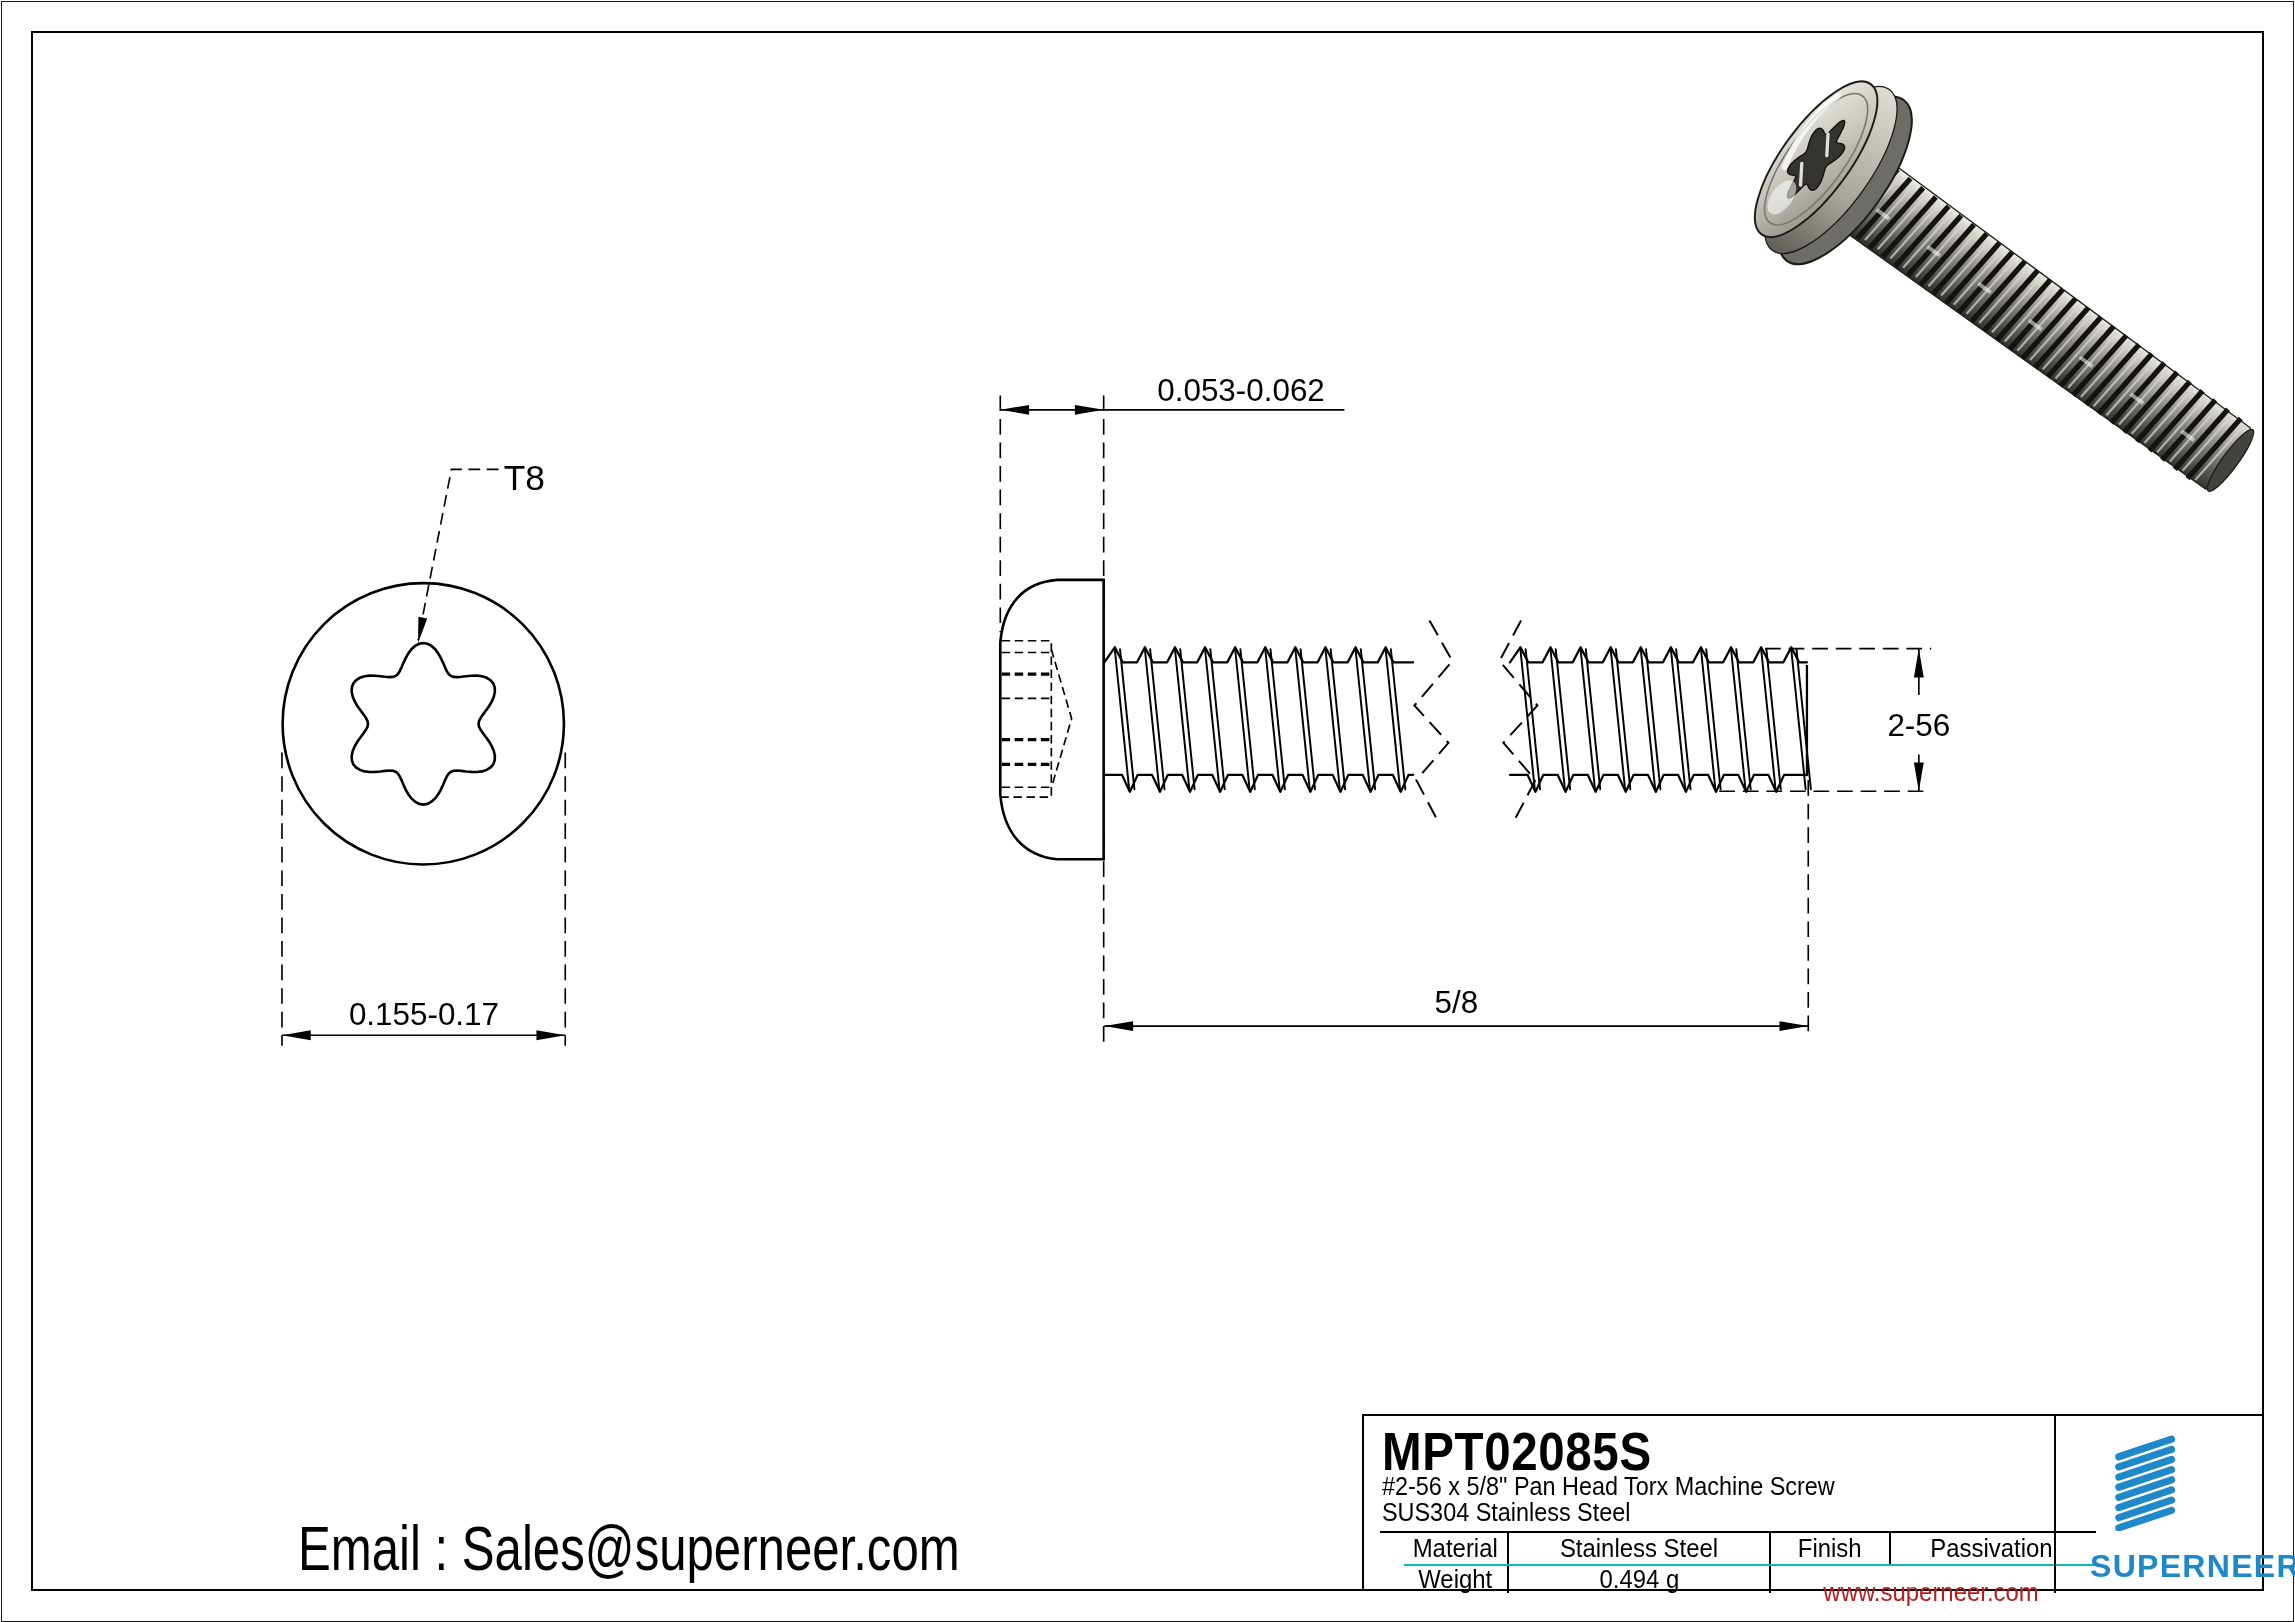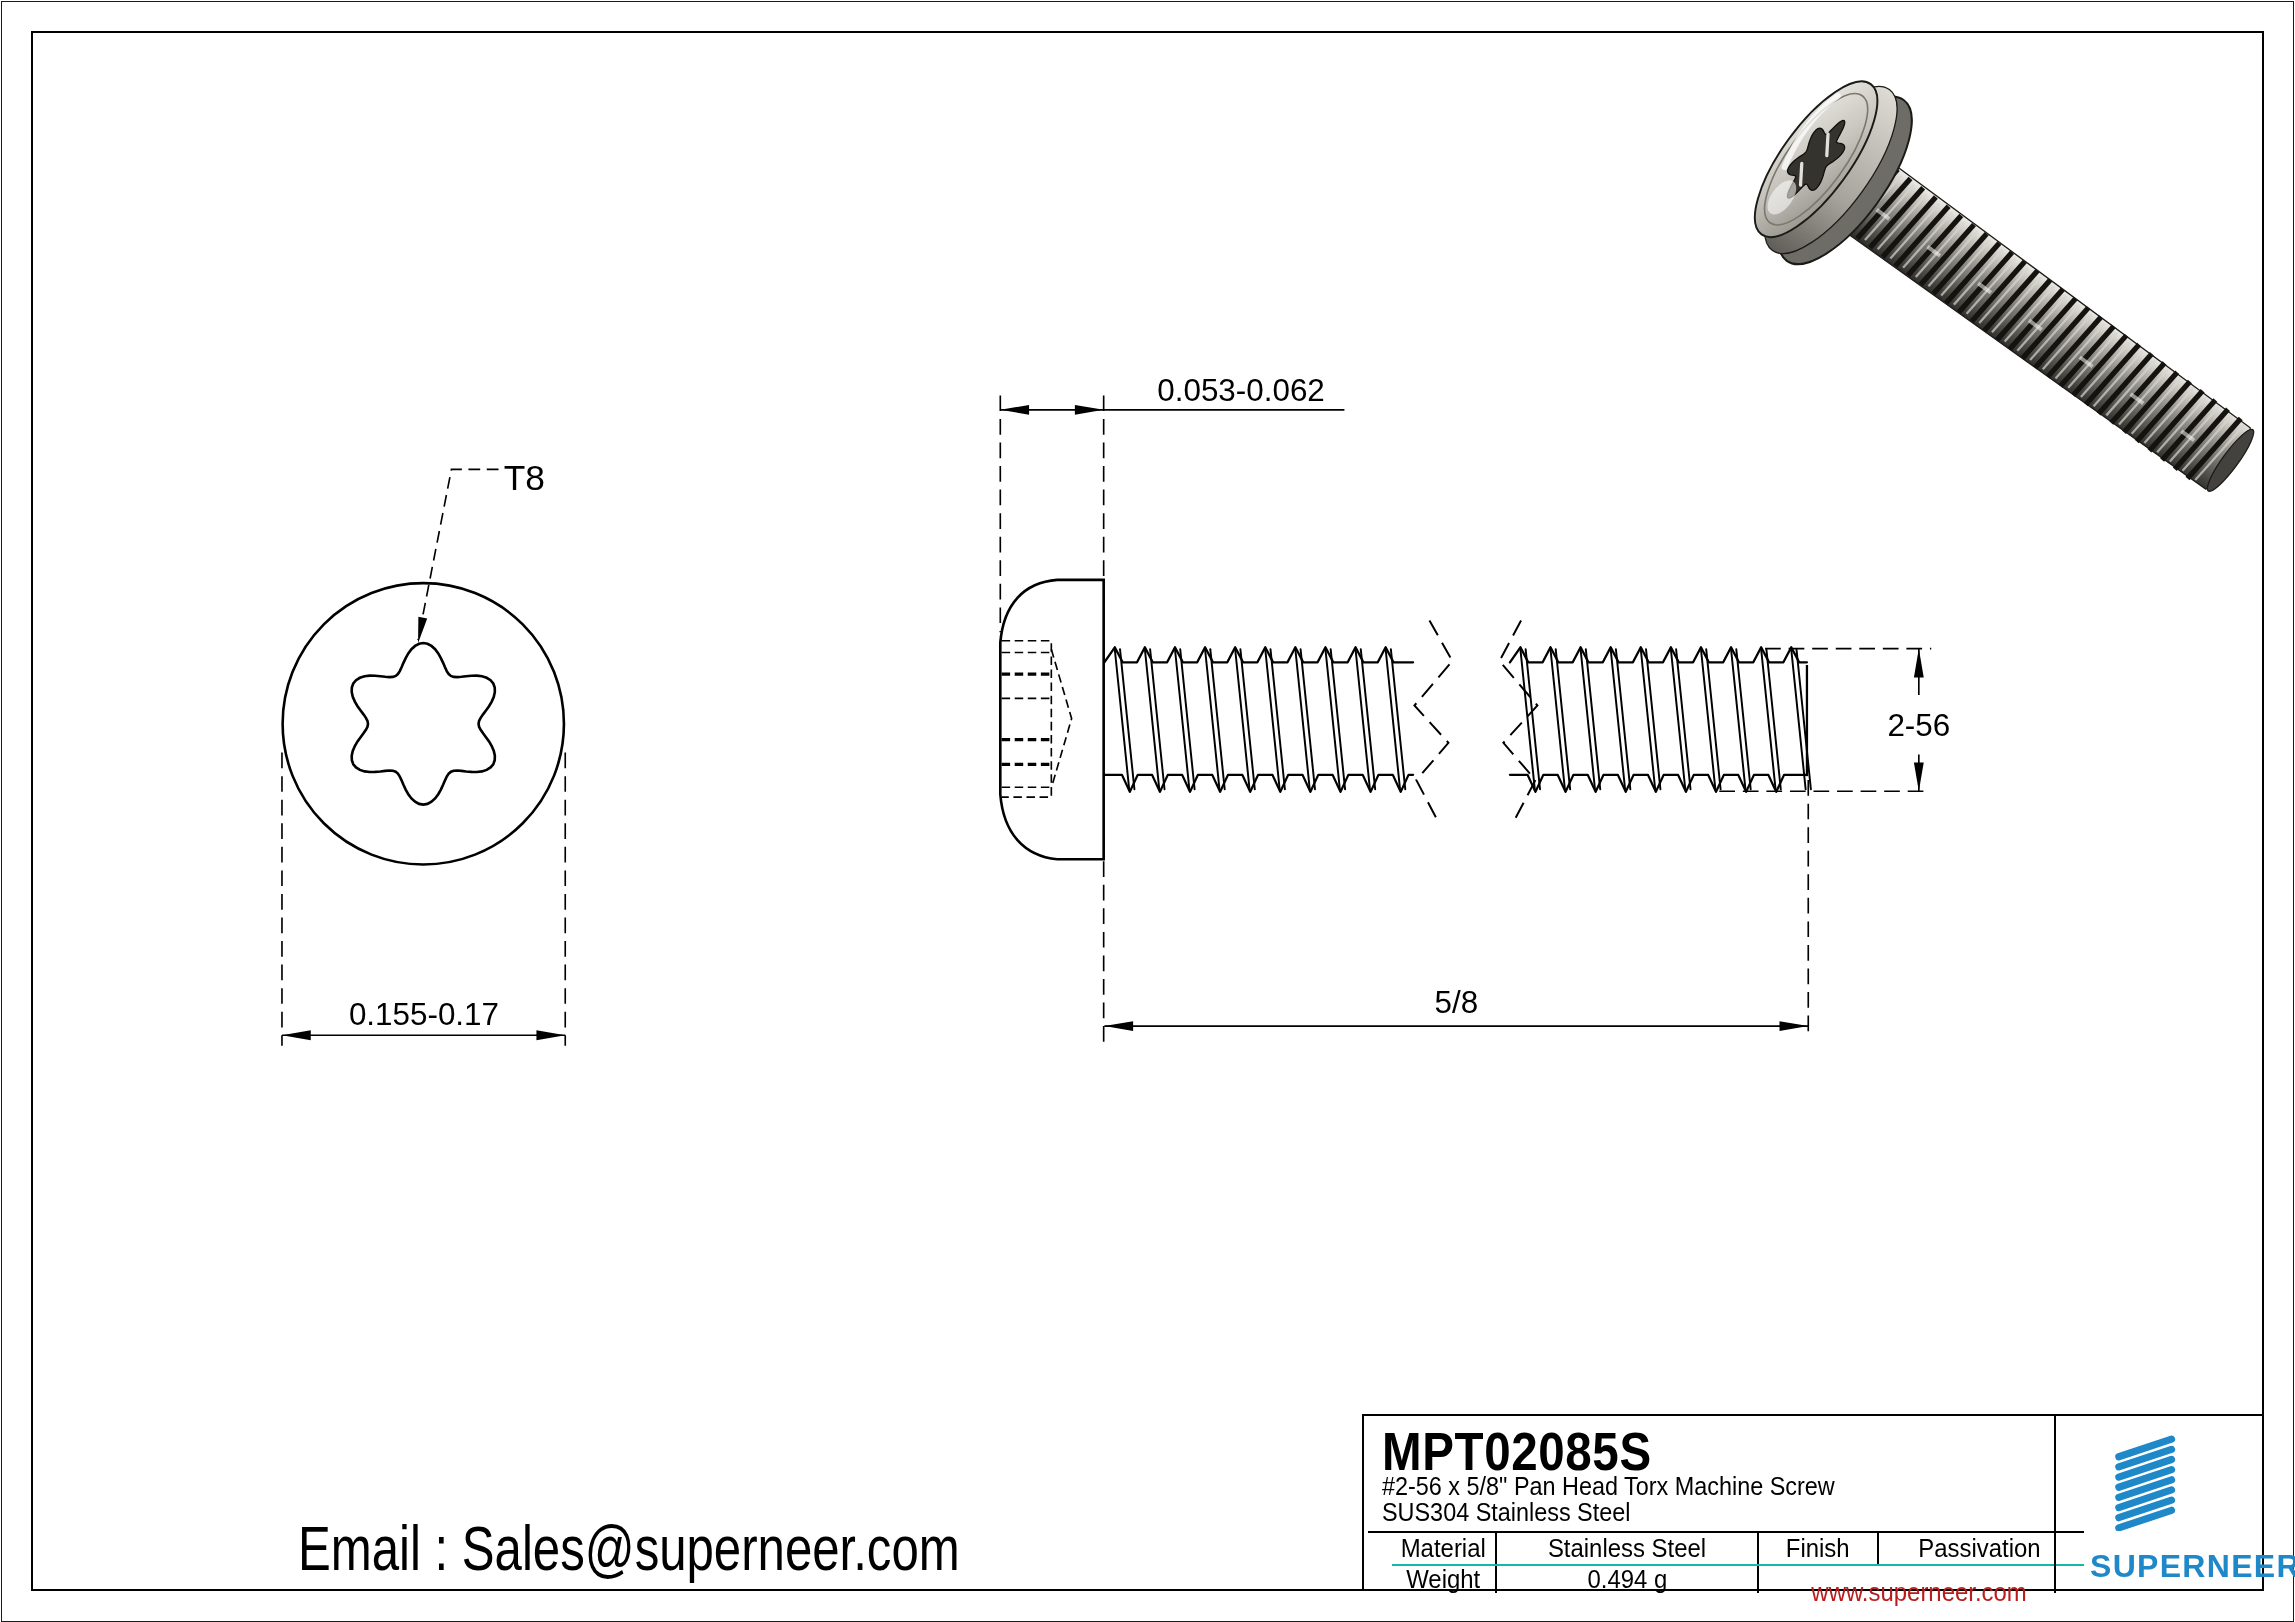--- a/index.html
+++ b/index.html
@@ -14,21 +14,21 @@
 
   
   .tb{position:absolute;left:1362px;top:1414px;width:902px;height:177px;
       border-top:2.6px solid #000;border-left:2px solid #000;box-sizing:border-box;}
   .tb-part{position:absolute;left:18.3px;top:3.9px;font-size:54px;font-weight:bold;
       transform:scaleX(.88);transform-origin:left top;white-space:nowrap;letter-spacing:0.7px;}
   .tb-desc1{position:absolute;left:18.3px;top:55px;font-size:26px;
       transform:scaleX(.9);transform-origin:left top;white-space:nowrap;}
   .tb-desc2{position:absolute;left:18.3px;top:81px;font-size:26px;
       transform:scaleX(.9);transform-origin:left top;white-space:nowrap;}
-  .tb-table{position:absolute;left:4px;top:115px;width:716px;height:62px;
+  .tb-table{position:absolute;left:16px;top:115px;width:716px;height:62px;
       border-top:2.6px solid #000;box-sizing:border-box;padding-left:24px;}
   .tb-row{display:flex;width:100%;box-sizing:border-box;}
   .tb-row1{height:31px;}
   .tb-row2{height:29px;border-top:2px solid #14b8a6;box-sizing:border-box;}
   .tb-cell{display:flex;align-items:center;justify-content:center;
       font-size:26px;white-space:nowrap;box-sizing:border-box;overflow:visible;}
   .tb-cell span{transform:scaleX(.92);white-space:nowrap;}
   .cdiv{border-right:2px solid #000;}
   .logo-col{position:absolute;left:690px;top:0;width:211px;height:177px;
       border-left:2px solid #000;box-sizing:border-box;}

